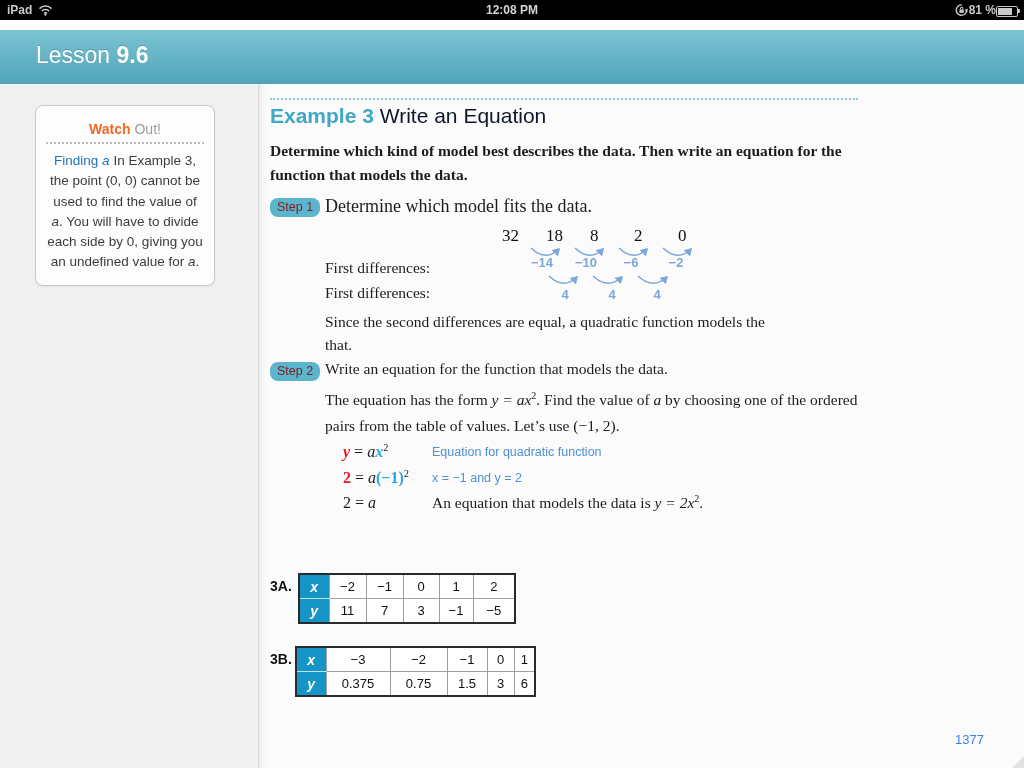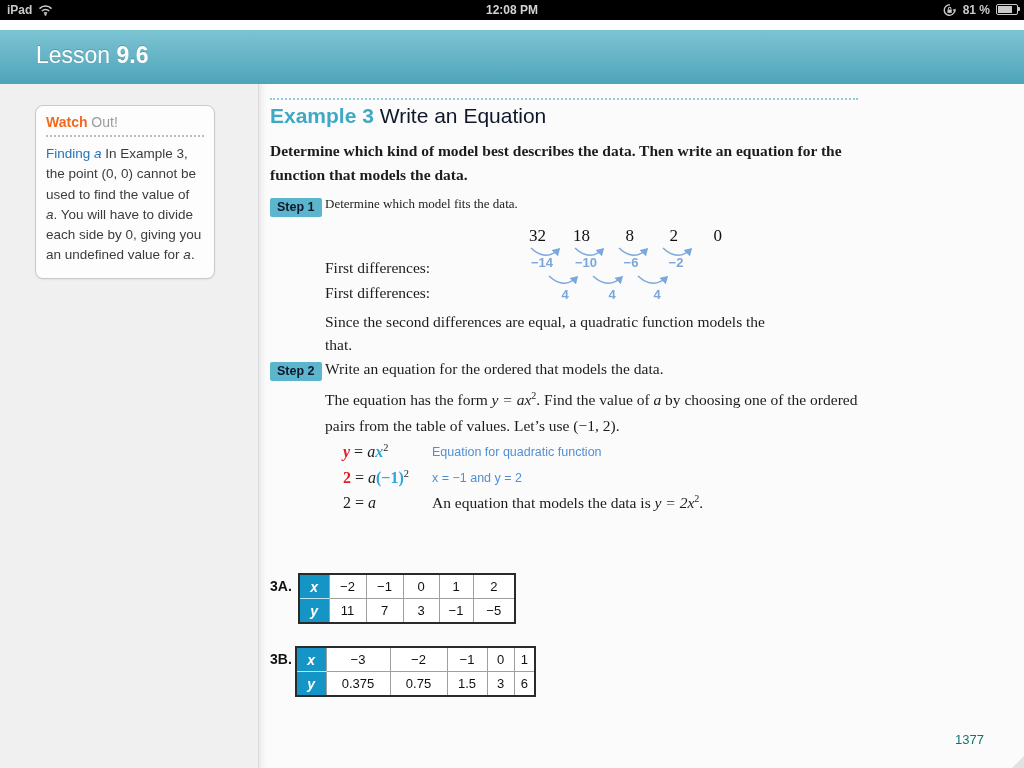--- a/index.html
+++ b/index.html
@@ -5,67 +5,67 @@
   html,body{margin:0;padding:0;}
   body{width:1024px;height:768px;position:relative;overflow:hidden;
        font-family:"Liberation Sans",sans-serif;background:#fafafa;}
 
   
   .status-bar{position:absolute;left:0;top:0;width:1024px;height:36px;background:#000;}
   .sb-left{position:absolute;left:7px;top:3px;display:flex;align-items:center;gap:6px;
            color:#c9c9c9;font-size:12px;font-weight:bold;}
   .sb-center{position:absolute;left:0;top:3px;width:100%;text-align:center;
              color:#d4d4d4;font-size:12px;font-weight:bold;}
-  .sb-right{position:absolute;right:6px;top:3px;display:flex;align-items:flex-start;gap:6px;
+  .sb-right{position:absolute;right:6px;top:3px;display:flex;align-items:flex-end;
             color:#c9c9c9;font-size:12px;font-weight:bold;}
   .battery{position:relative;width:20px;height:9px;border:1px solid #c9c9c9;border-radius:2px;margin-top:1px;}
   .battery .fill{position:absolute;left:1px;top:1px;bottom:1px;width:14px;background:#c9c9c9;}
   .battery:after{content:"";position:absolute;right:-3px;top:2px;width:2px;height:4px;background:#c9c9c9;border-radius:0 1px 1px 0;}
 
   
   .white-strip{position:absolute;left:0;top:20px;width:1024px;height:10px;background:#fff;}
   .app-header{position:absolute;left:0;top:30px;width:1024px;height:54px;
               background:linear-gradient(#7cc4d3,#4fa4ba);border-bottom:1px solid #6fb4c4;}
   .lesson-title{position:absolute;left:36px;top:12px;color:#fff;font-size:23px;
                 text-shadow:0 -1px 0 rgba(0,0,0,0.18);text-align:center;}
   .lesson-num{font-weight:bold;}
 
   
   .sidebar{position:absolute;left:0;top:84px;width:258px;height:684px;background:#f0f0f0;
            border-right:1px solid #dadada;}
   .watch-box{position:absolute;left:35px;top:21px;width:158px;background:#fdfdfd;
-             border:1px solid #c9c9c9;border-radius:8px;padding:8px 10px 12px;
-             box-shadow:0 1px 2px rgba(0,0,0,0.06);}
+             border:1px solid #c9c9c9;border-radius:8px;padding:15px 10px 12px;
+             box-shadow:0 1px 2px rgba(0,0,0,0.06);text-align:center;}
   .watch-title{font-size:14px;font-weight:bold;color:#f26a21;padding-bottom:5px;
                border-bottom:2px dotted #bdbdbd;margin-bottom:7px;}
   .watch-title .light{color:#9b9b9b;font-weight:normal;}
   .watch-body{font-size:13.5px;color:#3c3c3c;line-height:1.5;}
   .watch-body .lead{color:#2175bc;}
   var{font-style:italic;}
 
   
   .content{position:absolute;left:259px;top:84px;width:765px;height:684px;background:#fbfbfb;
            box-shadow:inset 8px 0 8px -8px rgba(0,0,0,0.14);}
   .serif{font-family:"Liberation Serif",serif;color:#1c1c1c;}
 
   .dotted-rule{position:absolute;left:11px;top:14px;width:588px;border-top:2px dotted #8fcbdb;}
   .example-heading{position:absolute;left:11px;top:20px;font-size:21px;}
   .ex-label{color:#3fa8c4;font-weight:bold;}
   .ex-title{color:#0f172a;margin-top:24px;}
   .problem{position:absolute;left:11px;top:55px;width:592px;font-weight:bold;
            font-size:15.5px;line-height:1.55;}
 
-  .step-badge{position:absolute;background:#5bb6cd;color:#0f172a;font-size:12.5px;font-weight:bold;
-              padding:2px 7px 3px;border-radius:2px;}
+  .step-badge{position:absolute;background:#5bb6cd;color:#7f1d1d;font-size:12.5px;font-weight:normal;
+              padding:2px 7px 3px;border-radius:8px;}
   .step1-badge{left:11px;top:114px;}
-  .step1-text{position:absolute;left:66px;top:112px;font-size:13px;}
+  .step1-text{position:absolute;left:66px;top:112px;font-size:18px;}
   .step2-badge{left:11px;top:278px;}
   .step2-text{position:absolute;left:66px;top:276px;font-size:15.5px;}
 
-  .seq-num{position:absolute;top:142px;width:44px;text-align:right;font-size:17px;
+  .seq-num{position:absolute;top:142px;width:44px;text-align:left;font-size:17px;
            font-family:"Liberation Serif",serif;color:#101010;}
   .arcs{position:absolute;overflow:visible;}
   .diff{position:absolute;width:44px;text-align:center;font-size:13px;font-weight:bold;color:#7ba7dc;}
   .diff-label{position:absolute;left:66px;font-size:15.5px;}
   .conclusion{position:absolute;left:66px;top:226px;width:462px;font-size:15.5px;line-height:1.5;}
   .intro{position:absolute;left:66px;top:303px;width:548px;font-size:15.5px;line-height:1.65;}
 
   .eq-lhs{position:absolute;left:84px;font-size:16px;font-family:"Liberation Serif",serif;color:#1c1c1c;}
   .eq-note{position:absolute;left:173px;font-size:12.5px;color:#4f90d5;}
   .eq-note3{position:absolute;left:173px;font-size:15.5px;}
@@ -73,21 +73,21 @@
   .cyan{color:#29a8e0;font-weight:bold;}
   sup{font-size:0.65em;}
 
   .gp-title{position:absolute;left:11px;top:455px;font-size:19px;font-weight:bold;color:#3fa8c4;}
   .tbl-label{position:absolute;left:11px;font-size:14px;font-weight:bold;color:#101010;}
   .data-table{position:absolute;border-collapse:collapse;background:#fff;table-layout:fixed;
               font-size:13px;color:#101010;text-align:center;border:2px solid #2a2a2a;}
   .data-table td{border:1px solid #9f9f9f;height:23px;padding:0;}
   .data-table td.hdr{background:#1495c5;color:#fff;font-style:italic;font-weight:bold;
                      font-size:14px;border-top-color:#bfe3f0;border-bottom-color:#bfe3f0;}
-  .page-num{position:absolute;right:40px;top:648px;font-size:13px;color:#0f766e;}
+  .page-num{position:absolute;right:40px;top:648px;font-size:13px;color:#3b82f6;}
   .curl{position:absolute;right:0;bottom:0;width:0;height:0;
         border-bottom:12px solid #e2e2e2;border-left:12px solid transparent;}
 </style>
 </head>
 <body>
 
 <div class="status-bar">
   <div class="sb-left">
     <span>iPad</span>
     <svg width="15" height="12" viewBox="0 0 16 13">
@@ -175,21 +175,21 @@
   </svg>
 
   <span class="diff" style="left:284px;top:203px">4</span>
   <span class="diff" style="left:331px;top:203px">4</span>
   <span class="diff" style="left:376px;top:203px">4</span>
   <span class="diff-label serif" style="top:200px">First differences:</span>
 
   <div class="conclusion serif">Since the second differences are equal, a quadratic function models the that.</div>
 
   <span class="step-badge step2-badge">Step 2</span>
-  <span class="step2-text serif">Write an equation for the ordered that models the data.</span>
+  <span class="step2-text serif">Write an equation for the function that models the data.</span>
 
   <div class="intro serif">
     <span>The equation has the form </span><var>y = ax</var><sup>2</sup><span>. Find the value of </span><var>a</var><span> by choosing one of the ordered pairs from the table of values. Let’s use (−1, 2).</span>
   </div>
 
   <div class="eq-lhs" style="top:358px">
     <var class="red">y</var><span> = </span><var>a</var><var class="cyan">x</var><sup>2</sup>
   </div>
   <div class="eq-note" style="top:361px">Equation for quadratic function</div>
 

